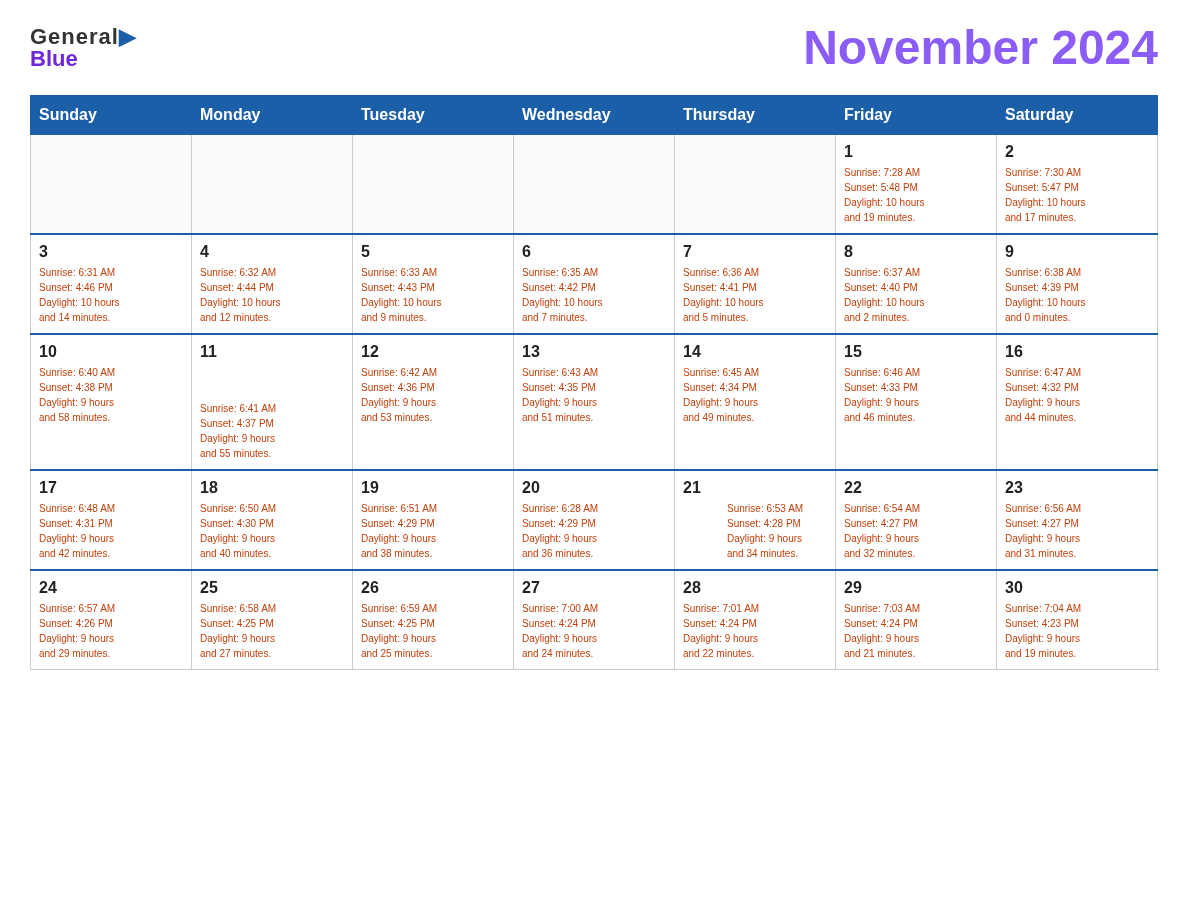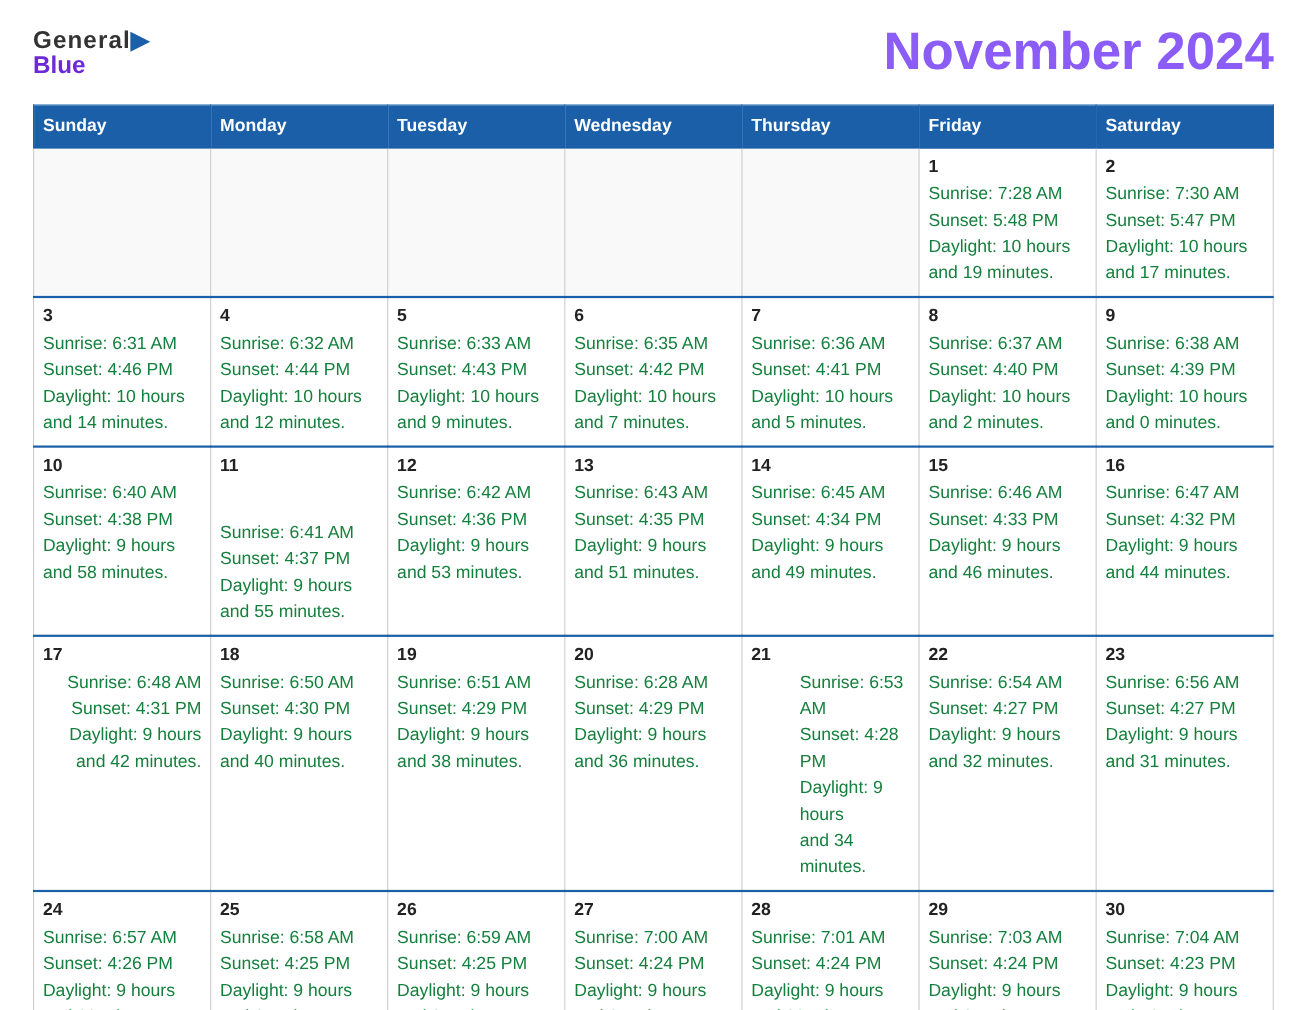--- a/index.html
+++ b/index.html
@@ -70,22 +70,22 @@
       width: calc(100%/7);
       min-height: 100px;
     }
     .day-num {
       font-size: 16px;
       font-weight: bold;
       color: #222;
       margin-bottom: 4px;
     }
     .day-info {
-      font-size: 16px;
-      color: #15803d;
+      font-size: 10px;
+      color: #c2410c;
       line-height: 1.5;
     }
     .empty-cell {
       background: #f9f9f9;
     }
     tr {
       border-bottom: 2px solid #1a5fa8;
     }
     tr:last-child {
       border-bottom: none;
@@ -238,21 +238,21 @@
           <div class="day-num">16</div>
           <div class="day-info" style="white-space: pre-line;">Sunrise: 6:47 AM
 Sunset: 4:32 PM
 Daylight: 9 hours
 and 44 minutes.</div>
         </td>
       </tr>
       <tr>
         <td>
           <div class="day-num">17</div>
-          <div class="day-info" style="white-space: pre-line; text-align: right;">Sunrise: 6:48 AM
+          <div class="day-info" style="white-space: pre-line;">Sunrise: 6:48 AM
 Sunset: 4:31 PM
 Daylight: 9 hours
 and 42 minutes.</div>
         </td>
         <td>
           <div class="day-num">18</div>
           <div class="day-info" style="white-space: pre-line;">Sunrise: 6:50 AM
 Sunset: 4:30 PM
 Daylight: 9 hours
 and 40 minutes.</div>

